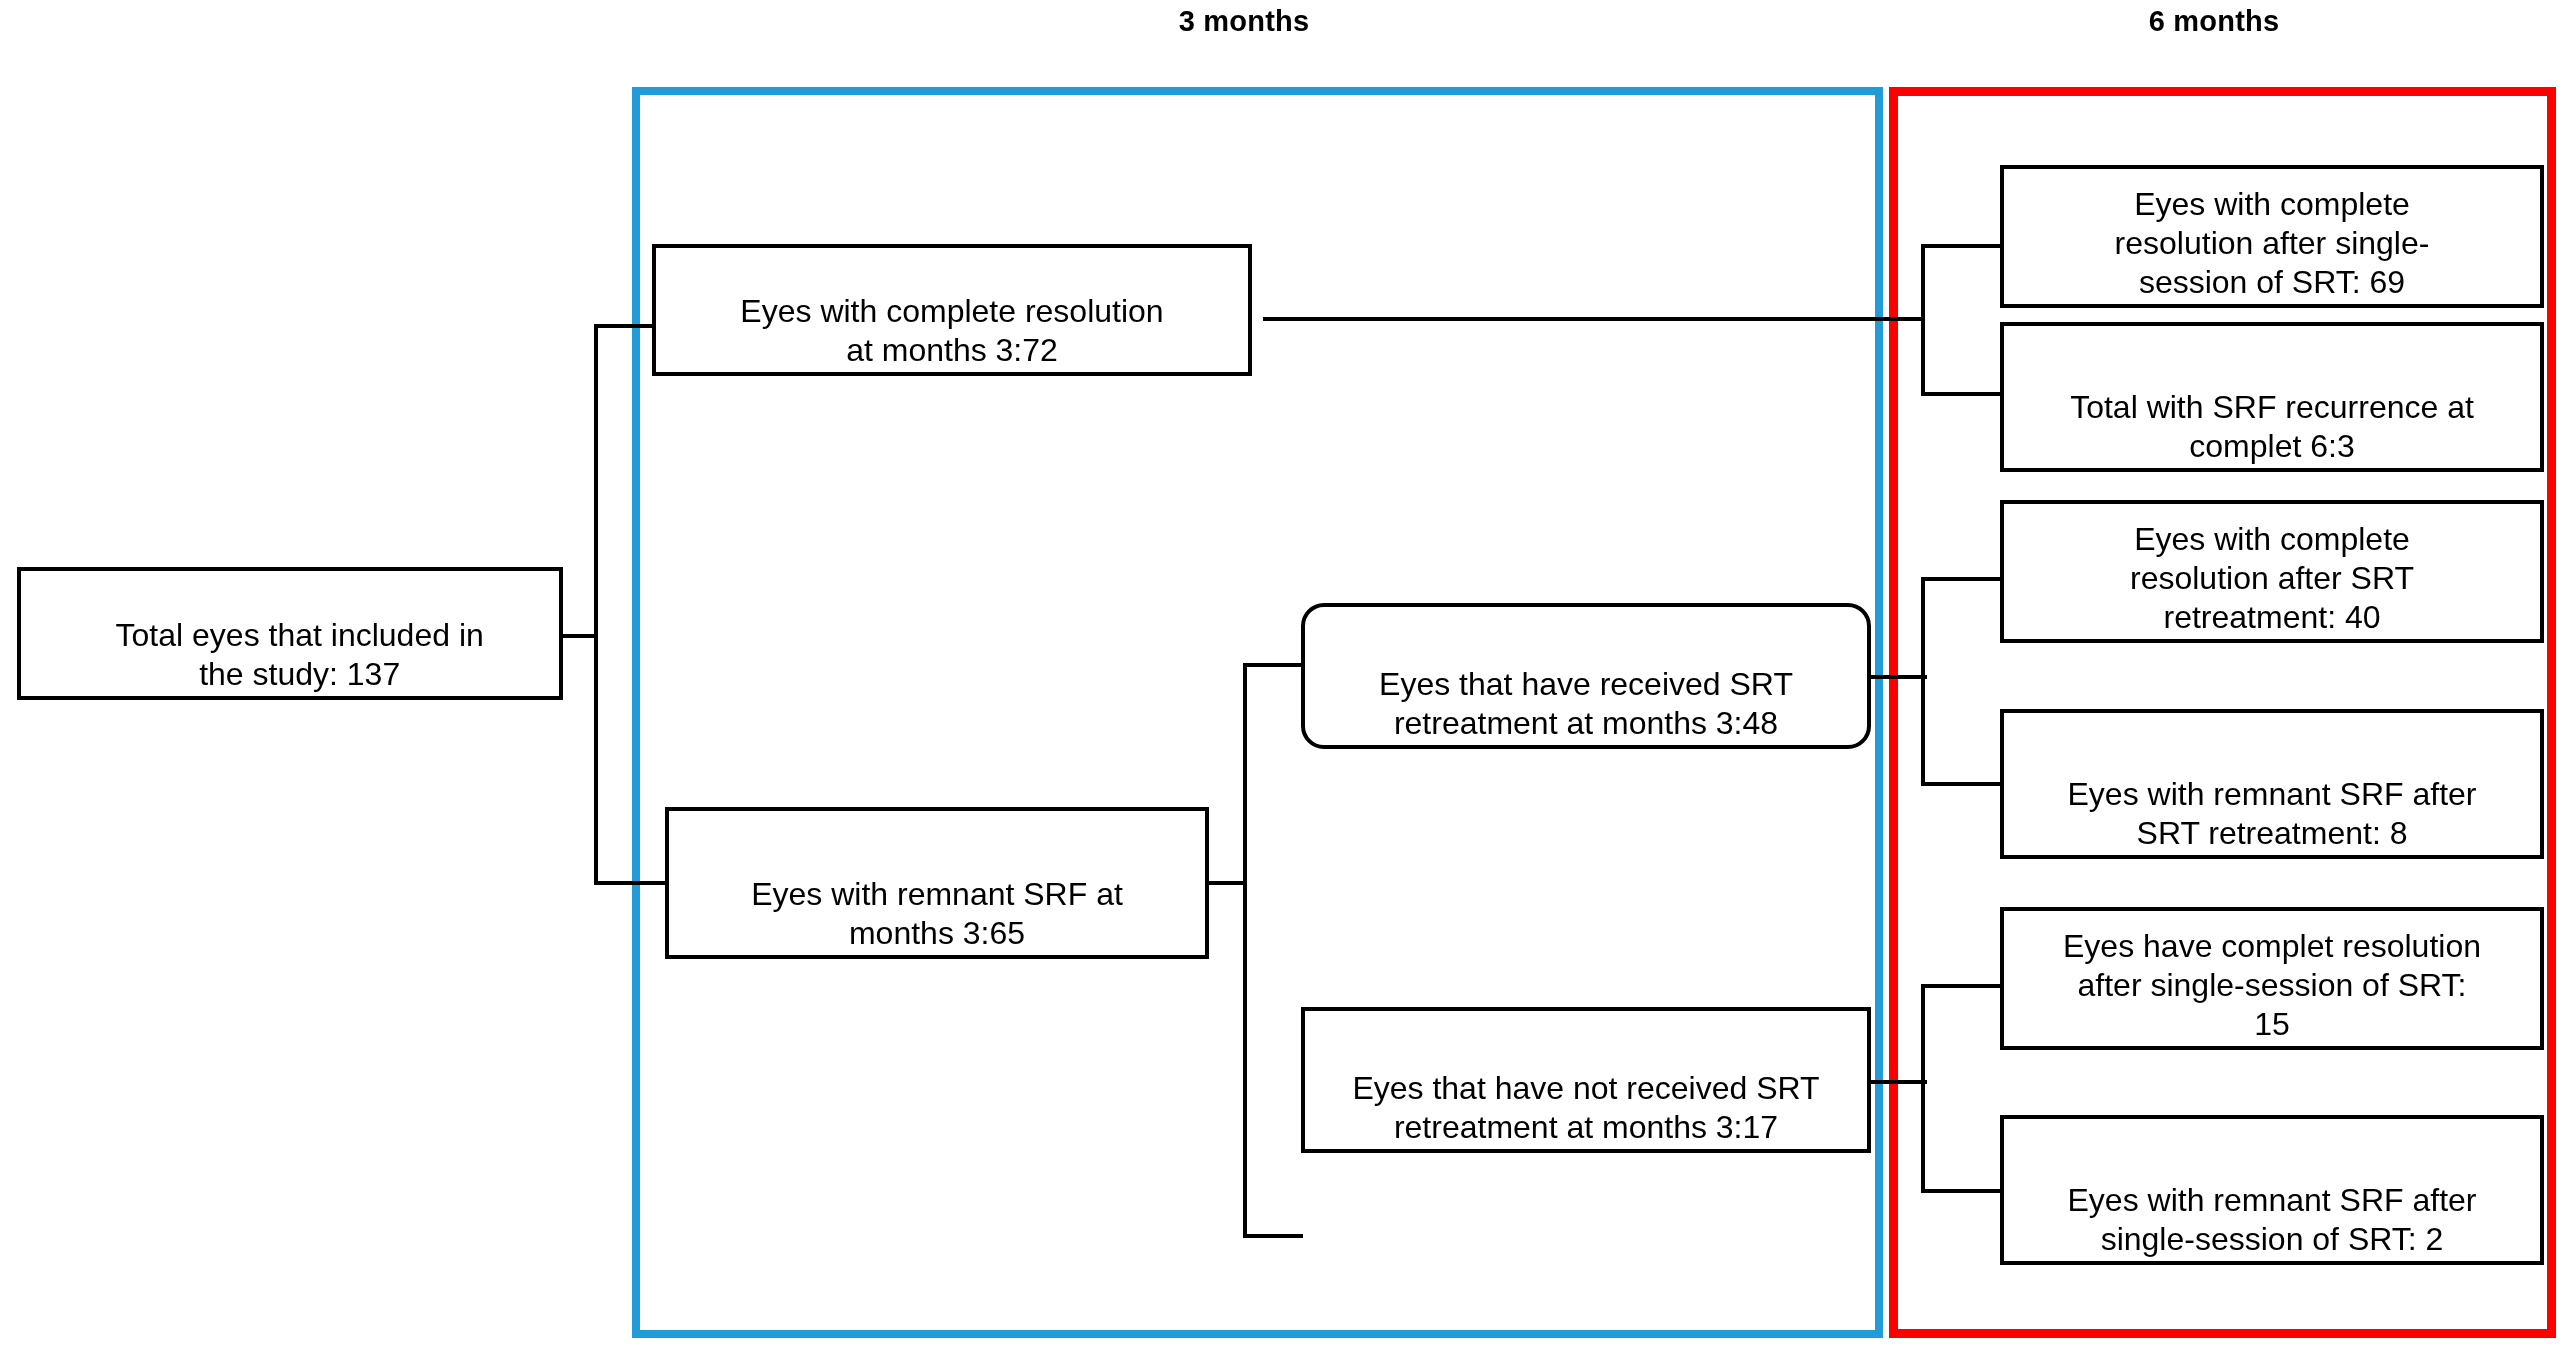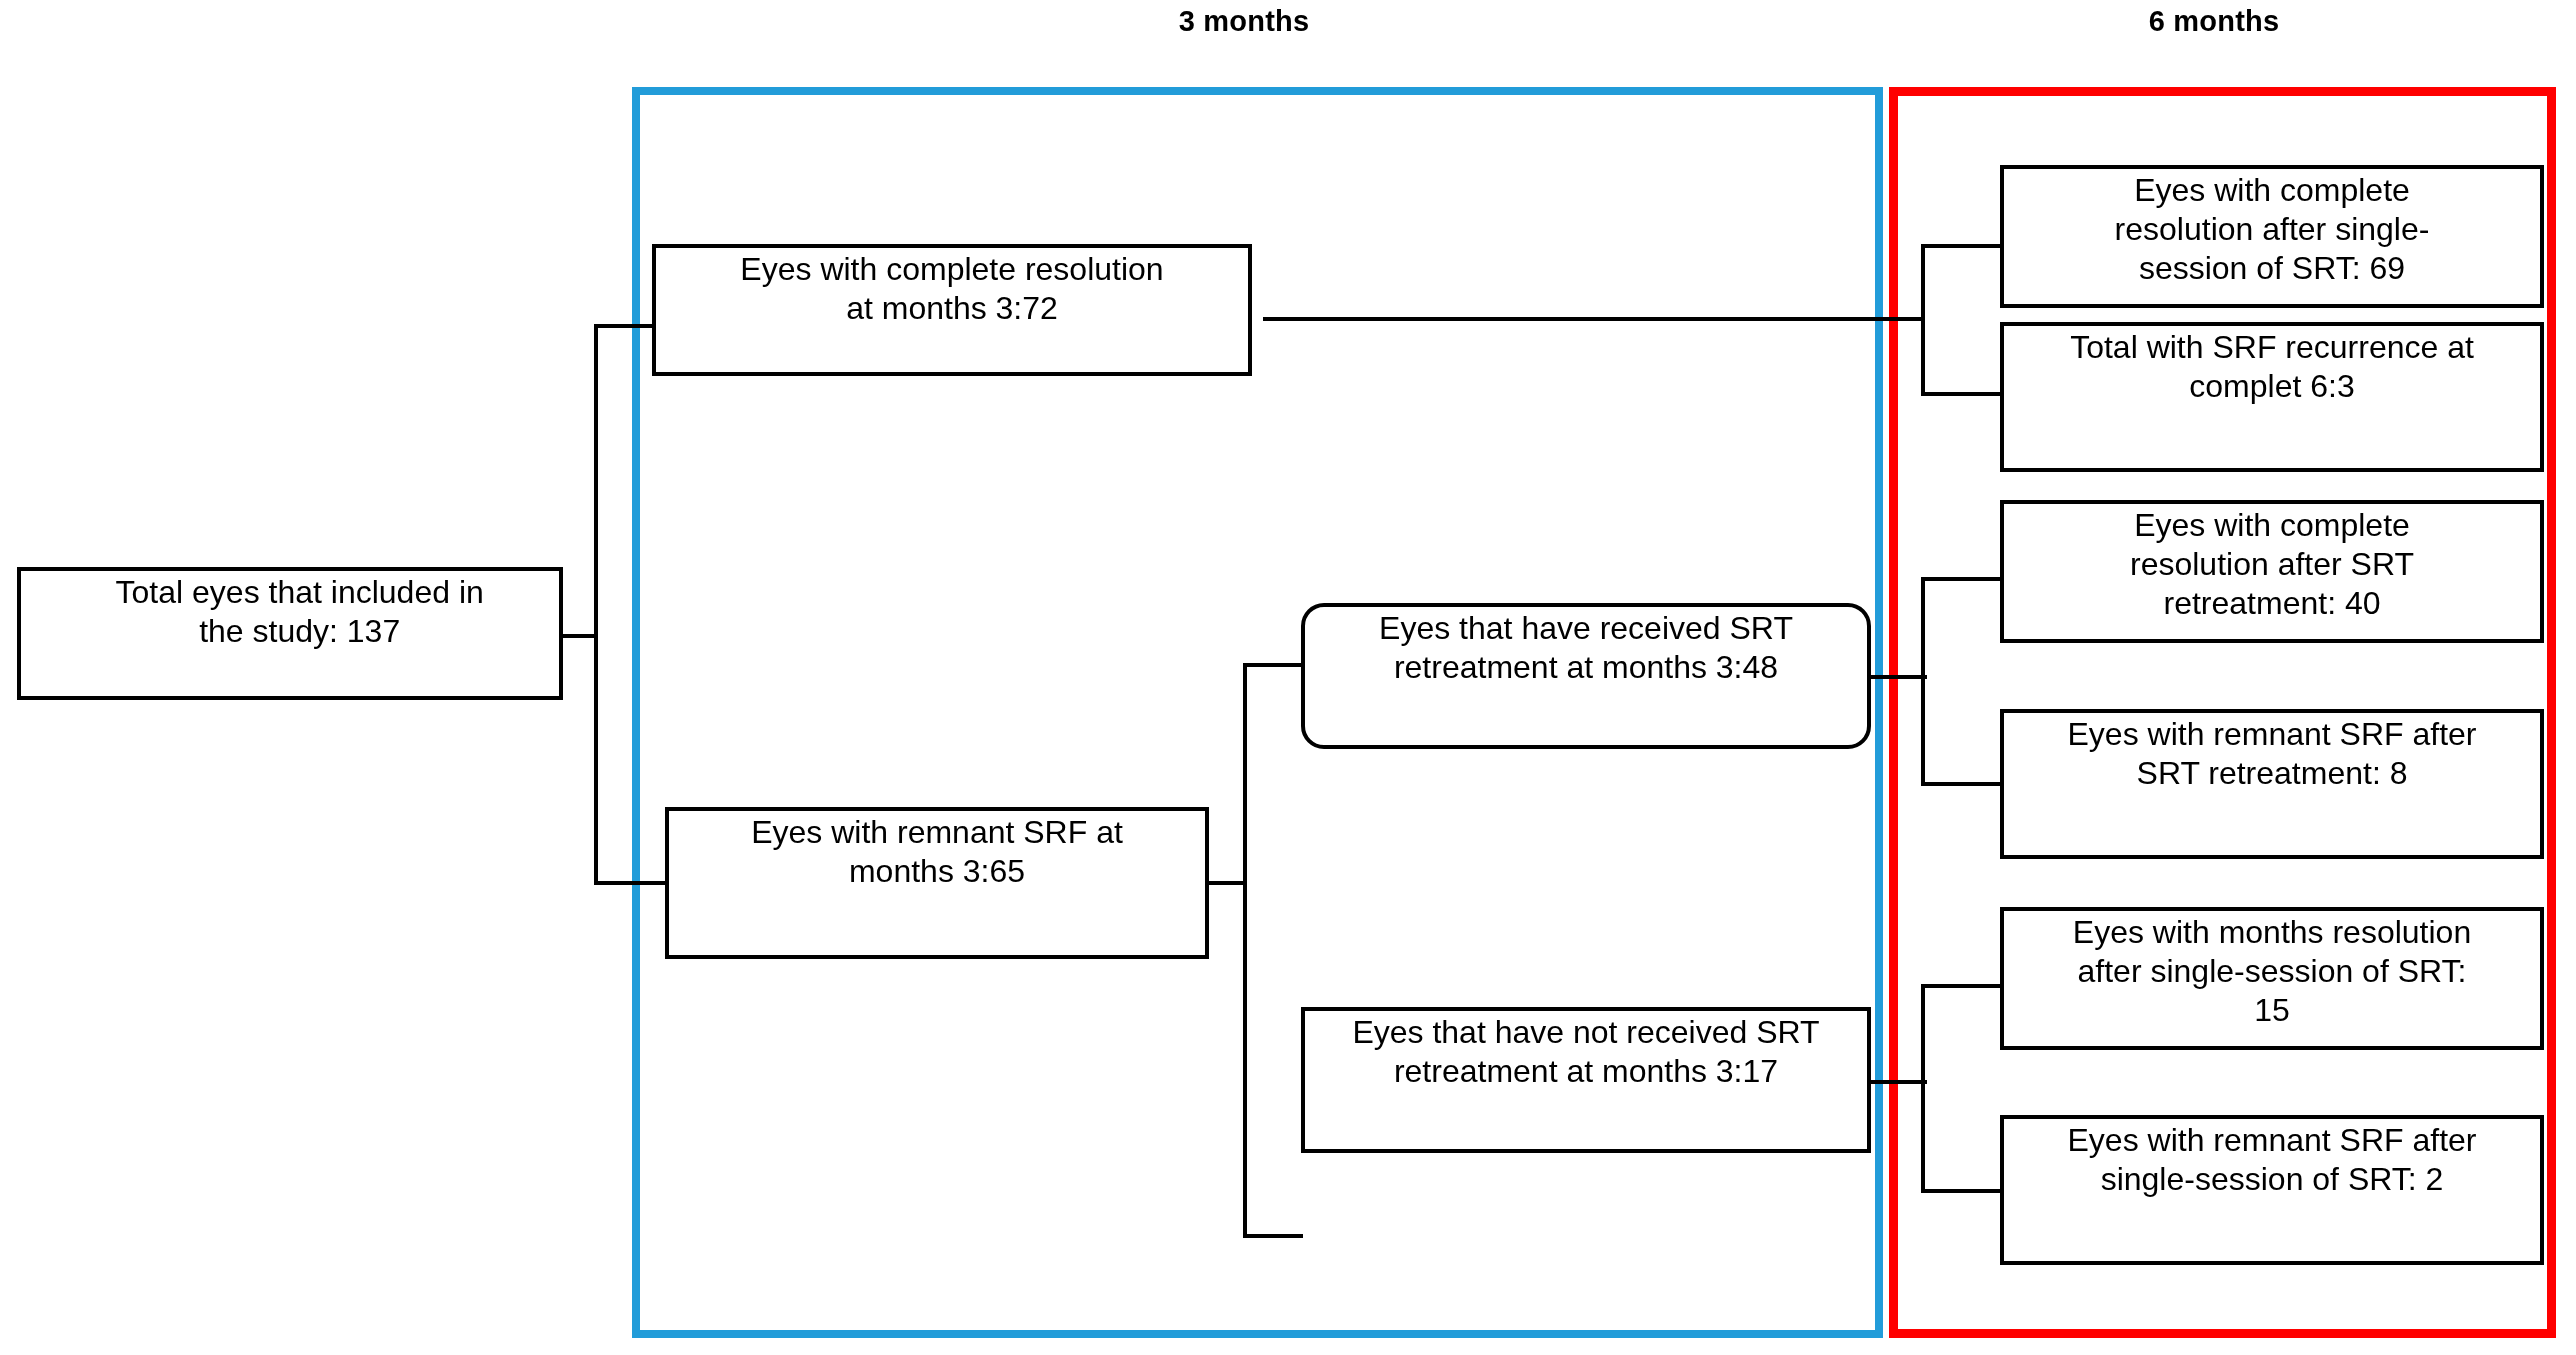--- a/index.html
+++ b/index.html
@@ -31,21 +31,21 @@
   }
   .frame-blue { border: 8.3px solid #229CD9; }
   .frame-red  { border: 9.2px solid #FF0000; }
 
   .node {
     position: absolute;
     box-sizing: border-box;
     border: 4.2px solid #000000;
     background: #ffffff;
     display: flex;
-    align-items: flex-start;
+    align-items: flex-end;
     justify-content: center;
     text-align: center;
     color: #000000;
     font-size: 32px;
     line-height: 1.22;
     padding: 1.7px 5px;
     z-index: 5;
   }
   .node span { display: block; width: 100%; }
 
@@ -156,21 +156,21 @@
 
   <div class="node" style="left:2000px; top:709px; width:544px; height:150px;">
     <span>
       <span>Eyes with remnant SRF after</span>
       <span>SRT retreatment: 8</span>
     </span>
   </div>
 
   <div class="node" style="left:2000px; top:907px; width:544px; height:143px;">
     <span>
-      <span>Eyes with months resolution</span>
+      <span>Eyes have complet resolution</span>
       <span>after single-session of SRT:</span>
       <span>15</span>
     </span>
   </div>
 
   <div class="node" style="left:2000px; top:1115px; width:544px; height:150px;">
     <span>
       <span>Eyes with remnant SRF after</span>
       <span>single-session of SRT: 2</span>
     </span>

